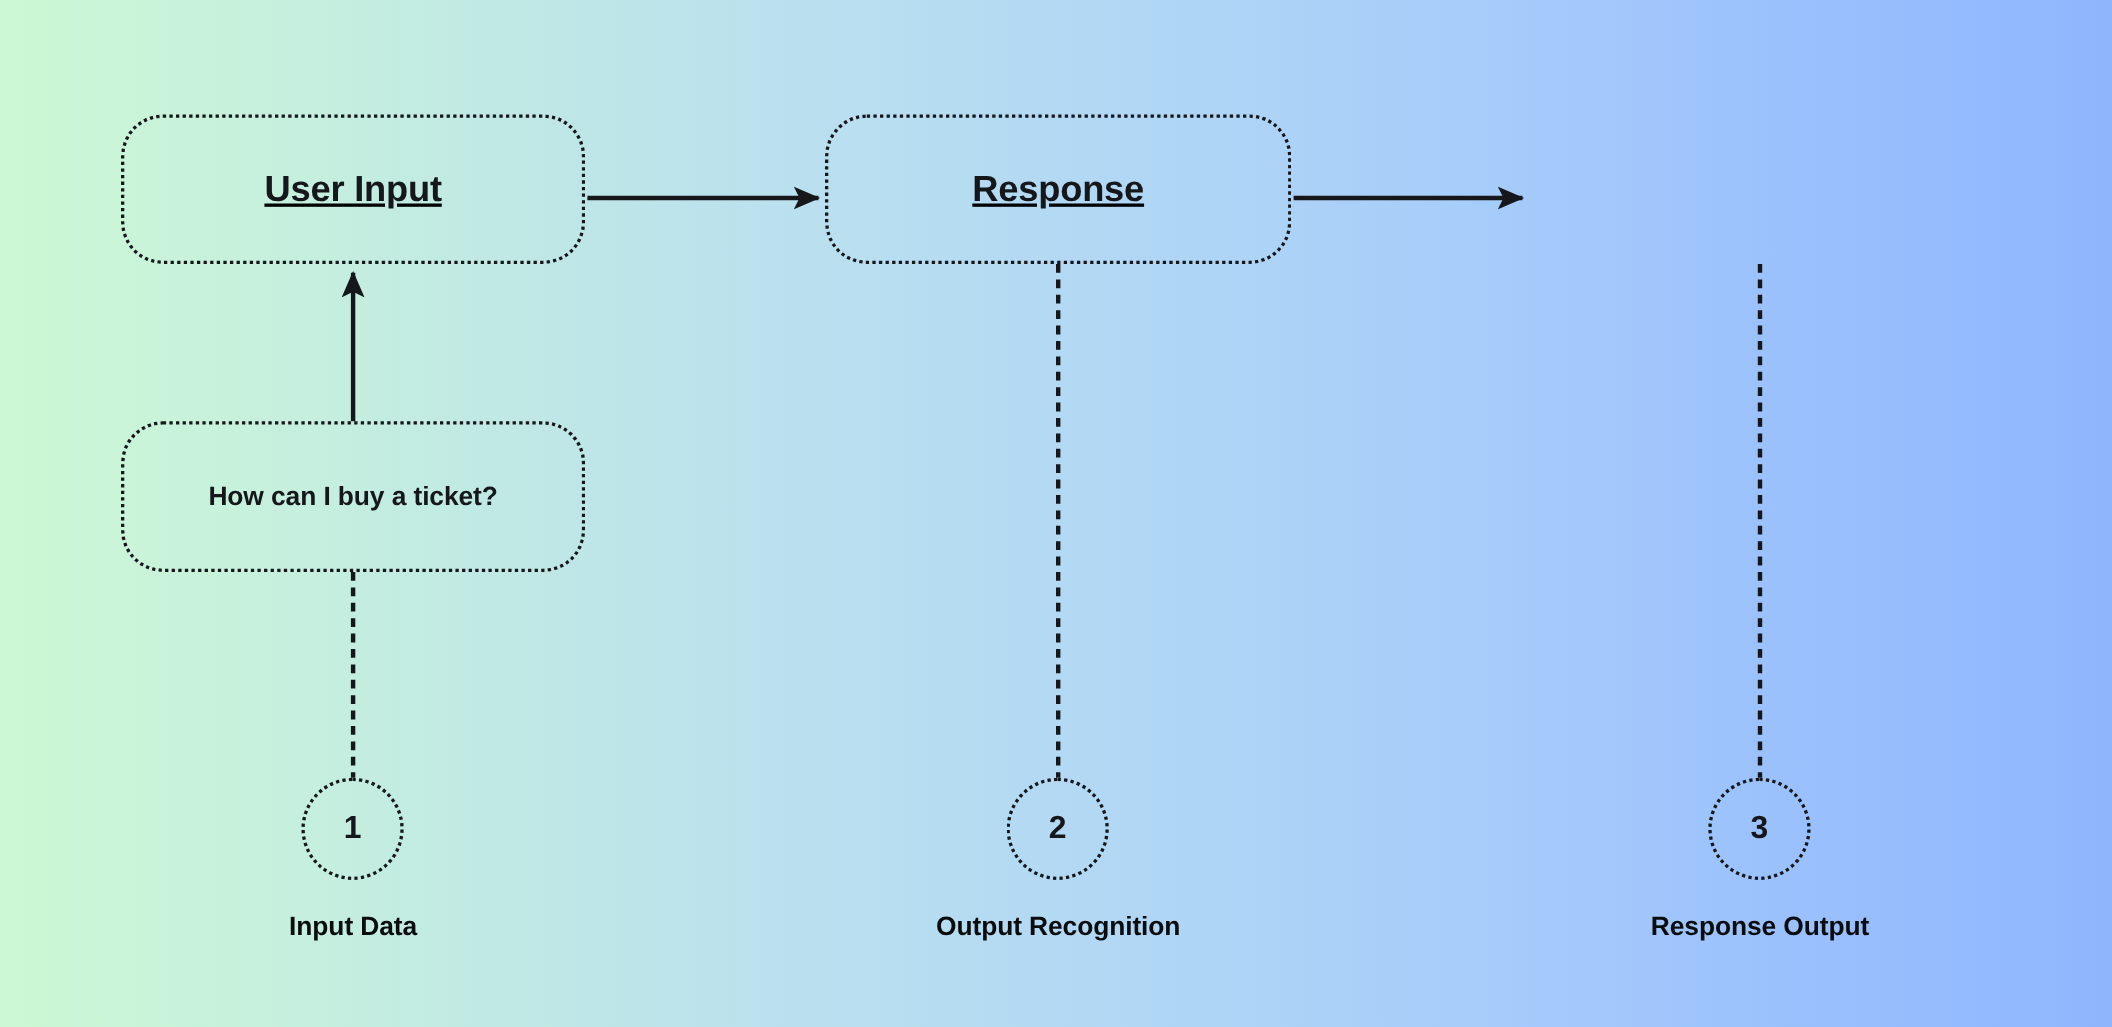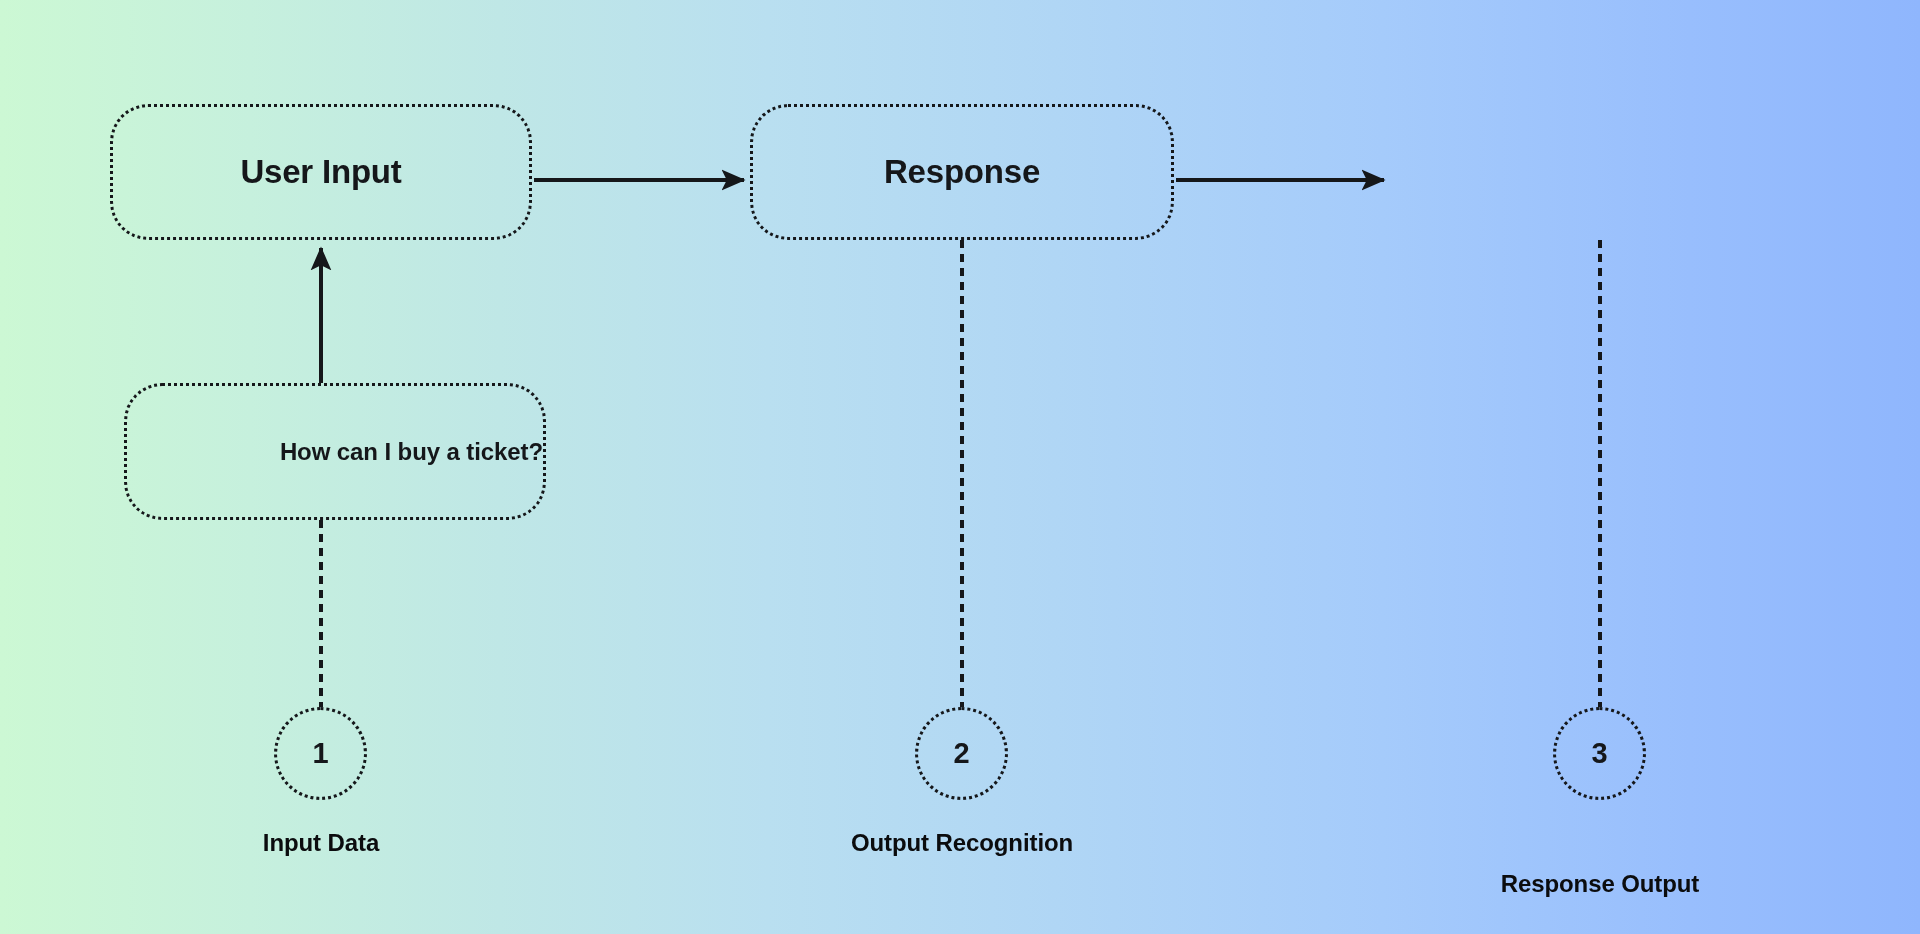--- a/index.html
+++ b/index.html
@@ -44,43 +44,44 @@
 
   
   .stage-box {
     position: absolute;
     display: flex;
     align-items: center;
     justify-content: center;
     border: 3px dotted #15171a;
     border-radius: 38px;
     background: transparent;
+    text-decoration: underline;
   }
   .stage-label {
     font-size: 33px;
     font-weight: 700;
     letter-spacing: -0.2px;
     color: #15171a;
     white-space: nowrap;
   }
 
   #box-user-input    { left: 110px;  top: 104px; width: 422px; height: 136px; }
   #box-process       { left: 750px;  top: 104px; width: 424px; height: 136px; }
   #box-classify      { left: 1389px; top: 104px; width: 425px; height: 136px; }
 
   
   #box-utterance {
     position: absolute;
-    left: 124px;
+    left: 110px;
     top: 383px;
     width: 422px;
     height: 137px;
     display: flex;
     align-items: center;
-    justify-content: flex-end;
+    justify-content: center;
     border: 3px dotted #15171a;
     border-radius: 38px;
     background: transparent;
   }
   .utterance-label {
     font-size: 24px;
     font-weight: 700;
     letter-spacing: -0.1px;
     color: #15171a;
     white-space: nowrap;
@@ -114,21 +115,21 @@
     font-size: 24px;
     font-weight: 700;
     letter-spacing: -0.1px;
     color: #0b0c0e;
     white-space: nowrap;
     text-align: center;
     transform: translateX(-50%);
   }
   #caption-1 { left: 321px;  top: 829px; }
   #caption-2 { left: 962px;  top: 829px; }
-  #caption-3 { left: 1600px; top: 829px; margin-top: 41px; }
+  #caption-3 { left: 1600px; top: 829px; }
 </style>
 </head>
 <body>
 
 <div id="canvas">
 
   <svg id="connectors" viewBox="0 0 1920 934" width="1920" height="934" xmlns="http://www.w3.org/2000/svg">
     <defs>
       <marker id="arrowhead" markerWidth="7" markerHeight="7" refX="5.6" refY="3" orient="auto" markerUnits="strokeWidth">
         <path d="M0,0.4 L6,3 L0,5.6 L1.3,3 Z" fill="#15171a"></path>

